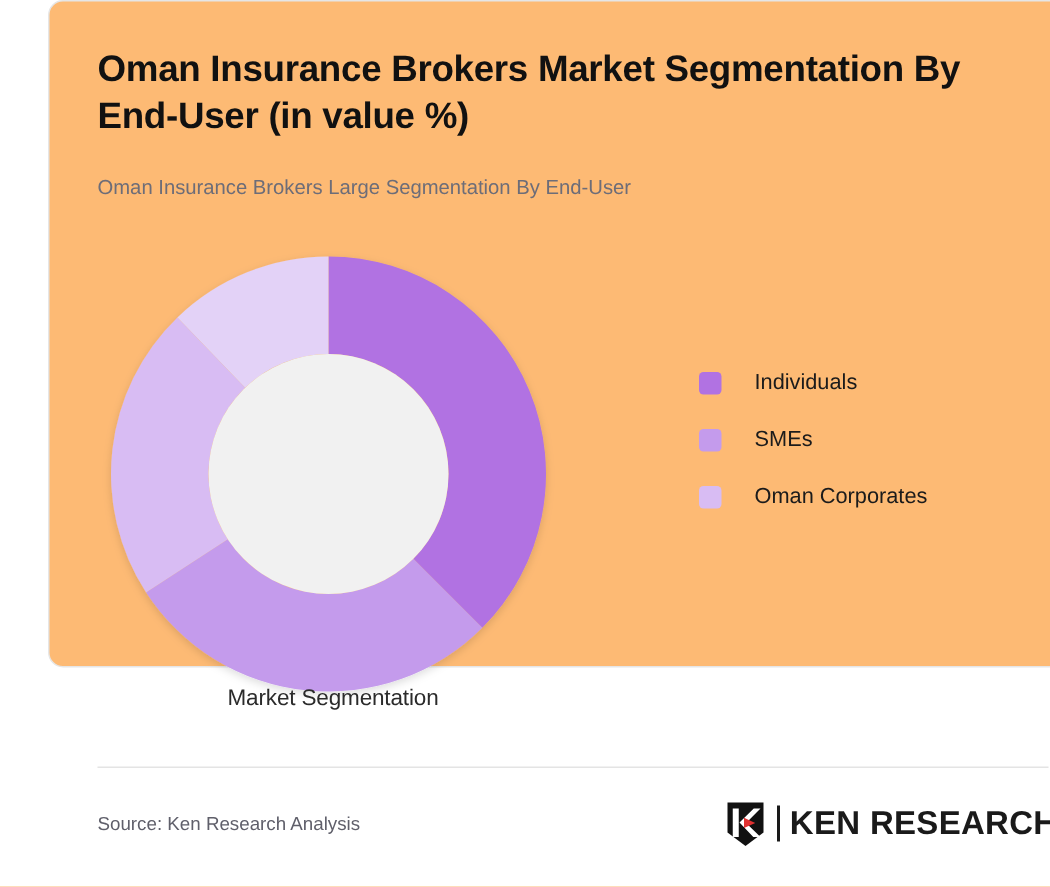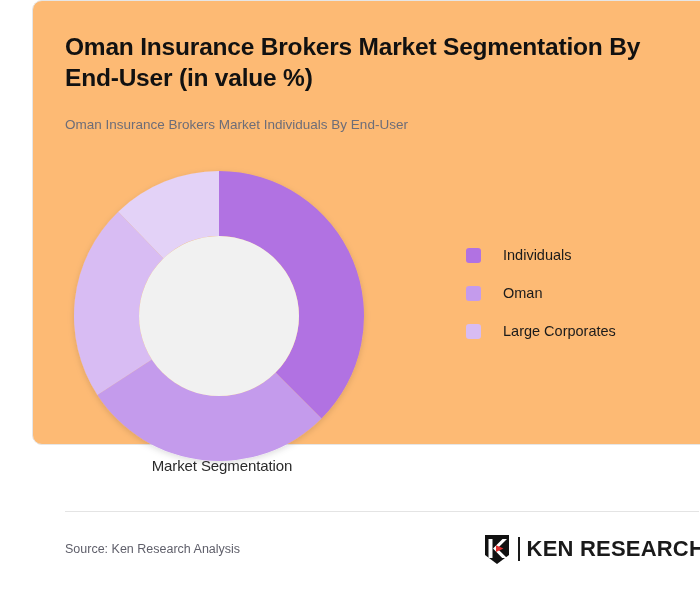--- a/index.html
+++ b/index.html
@@ -147,21 +147,21 @@
   }
 </style>
 </head>
 <body>
 
 <div class="card">
 
   <h1 class="title">Oman Insurance Brokers Market Segmentation By End-User (in value %)</h1>
 
   <div class="subtitles">
-    <div class="subtitle">Oman Insurance Brokers Market Individuals By End-User</div>
+    <div class="subtitle">Oman Insurance Brokers Large Segmentation By End-User</div>
   </div>
 
   <div class="chart-body">
 
     <div class="donut-wrap">
       <svg class="donut-svg" width="310" height="320" viewBox="0 0 310 320">
         <defs>
           <filter id="donutShadow" x="-30%" y="-30%" width="160%" height="160%">
             <feDropShadow dx="0" dy="2" stdDeviation="3" flood-color="#00000022"></feDropShadow>
           </filter>
@@ -180,25 +180,25 @@
       </div>
     </div>
 
     <div class="legend" id="legend">
         <div class="legend-item">
           <span class="legend-swatch" style="background: rgb(177, 114, 226);"></span>
           <span class="legend-text">Individuals</span>
         </div>
         <div class="legend-item">
           <span class="legend-swatch" style="background: rgb(196, 155, 236);"></span>
-          <span class="legend-text">Oman</span>
+          <span class="legend-text">SMEs</span>
         </div>
         <div class="legend-item">
           <span class="legend-swatch" style="background: rgb(216, 188, 243);"></span>
-          <span class="legend-text">Large Corporates</span>
+          <span class="legend-text">Oman Corporates</span>
         </div>
       </div>
 
   </div>
 
   <div class="divider"></div>
 
   <div class="footer">
     <div class="source">Source: Ken Research Analysis</div>
 

